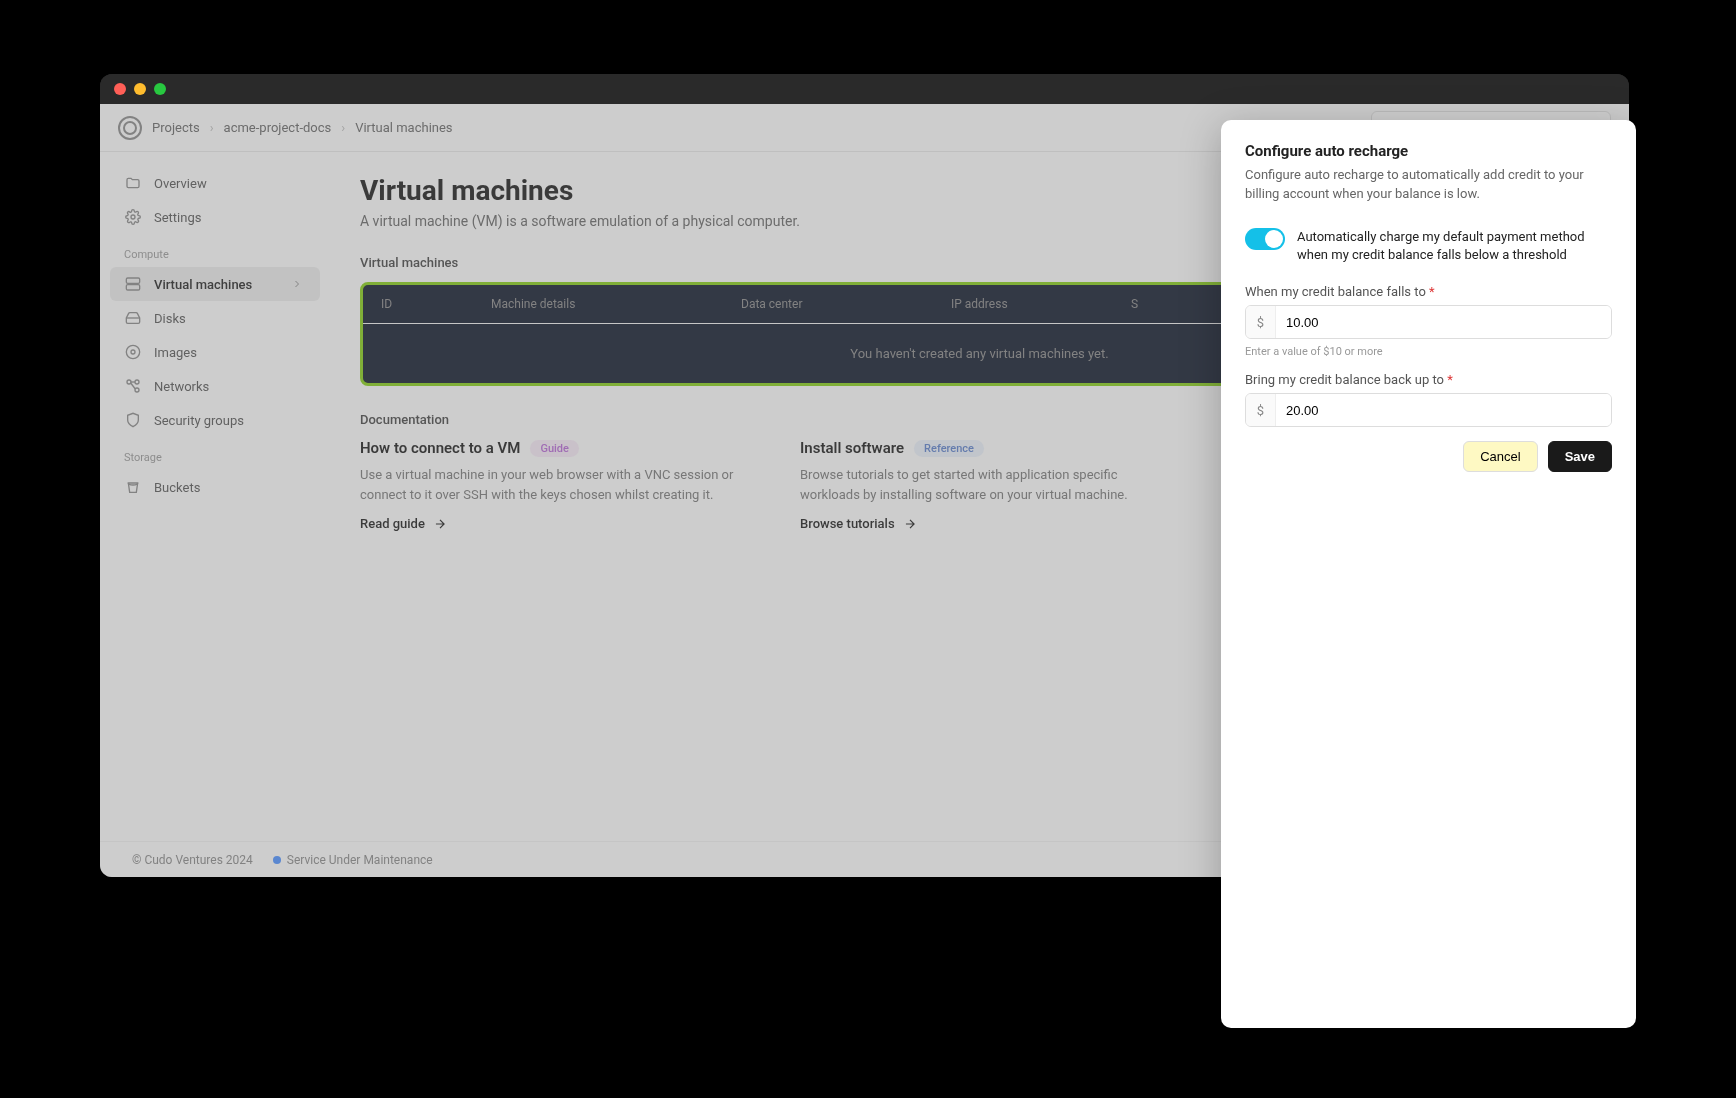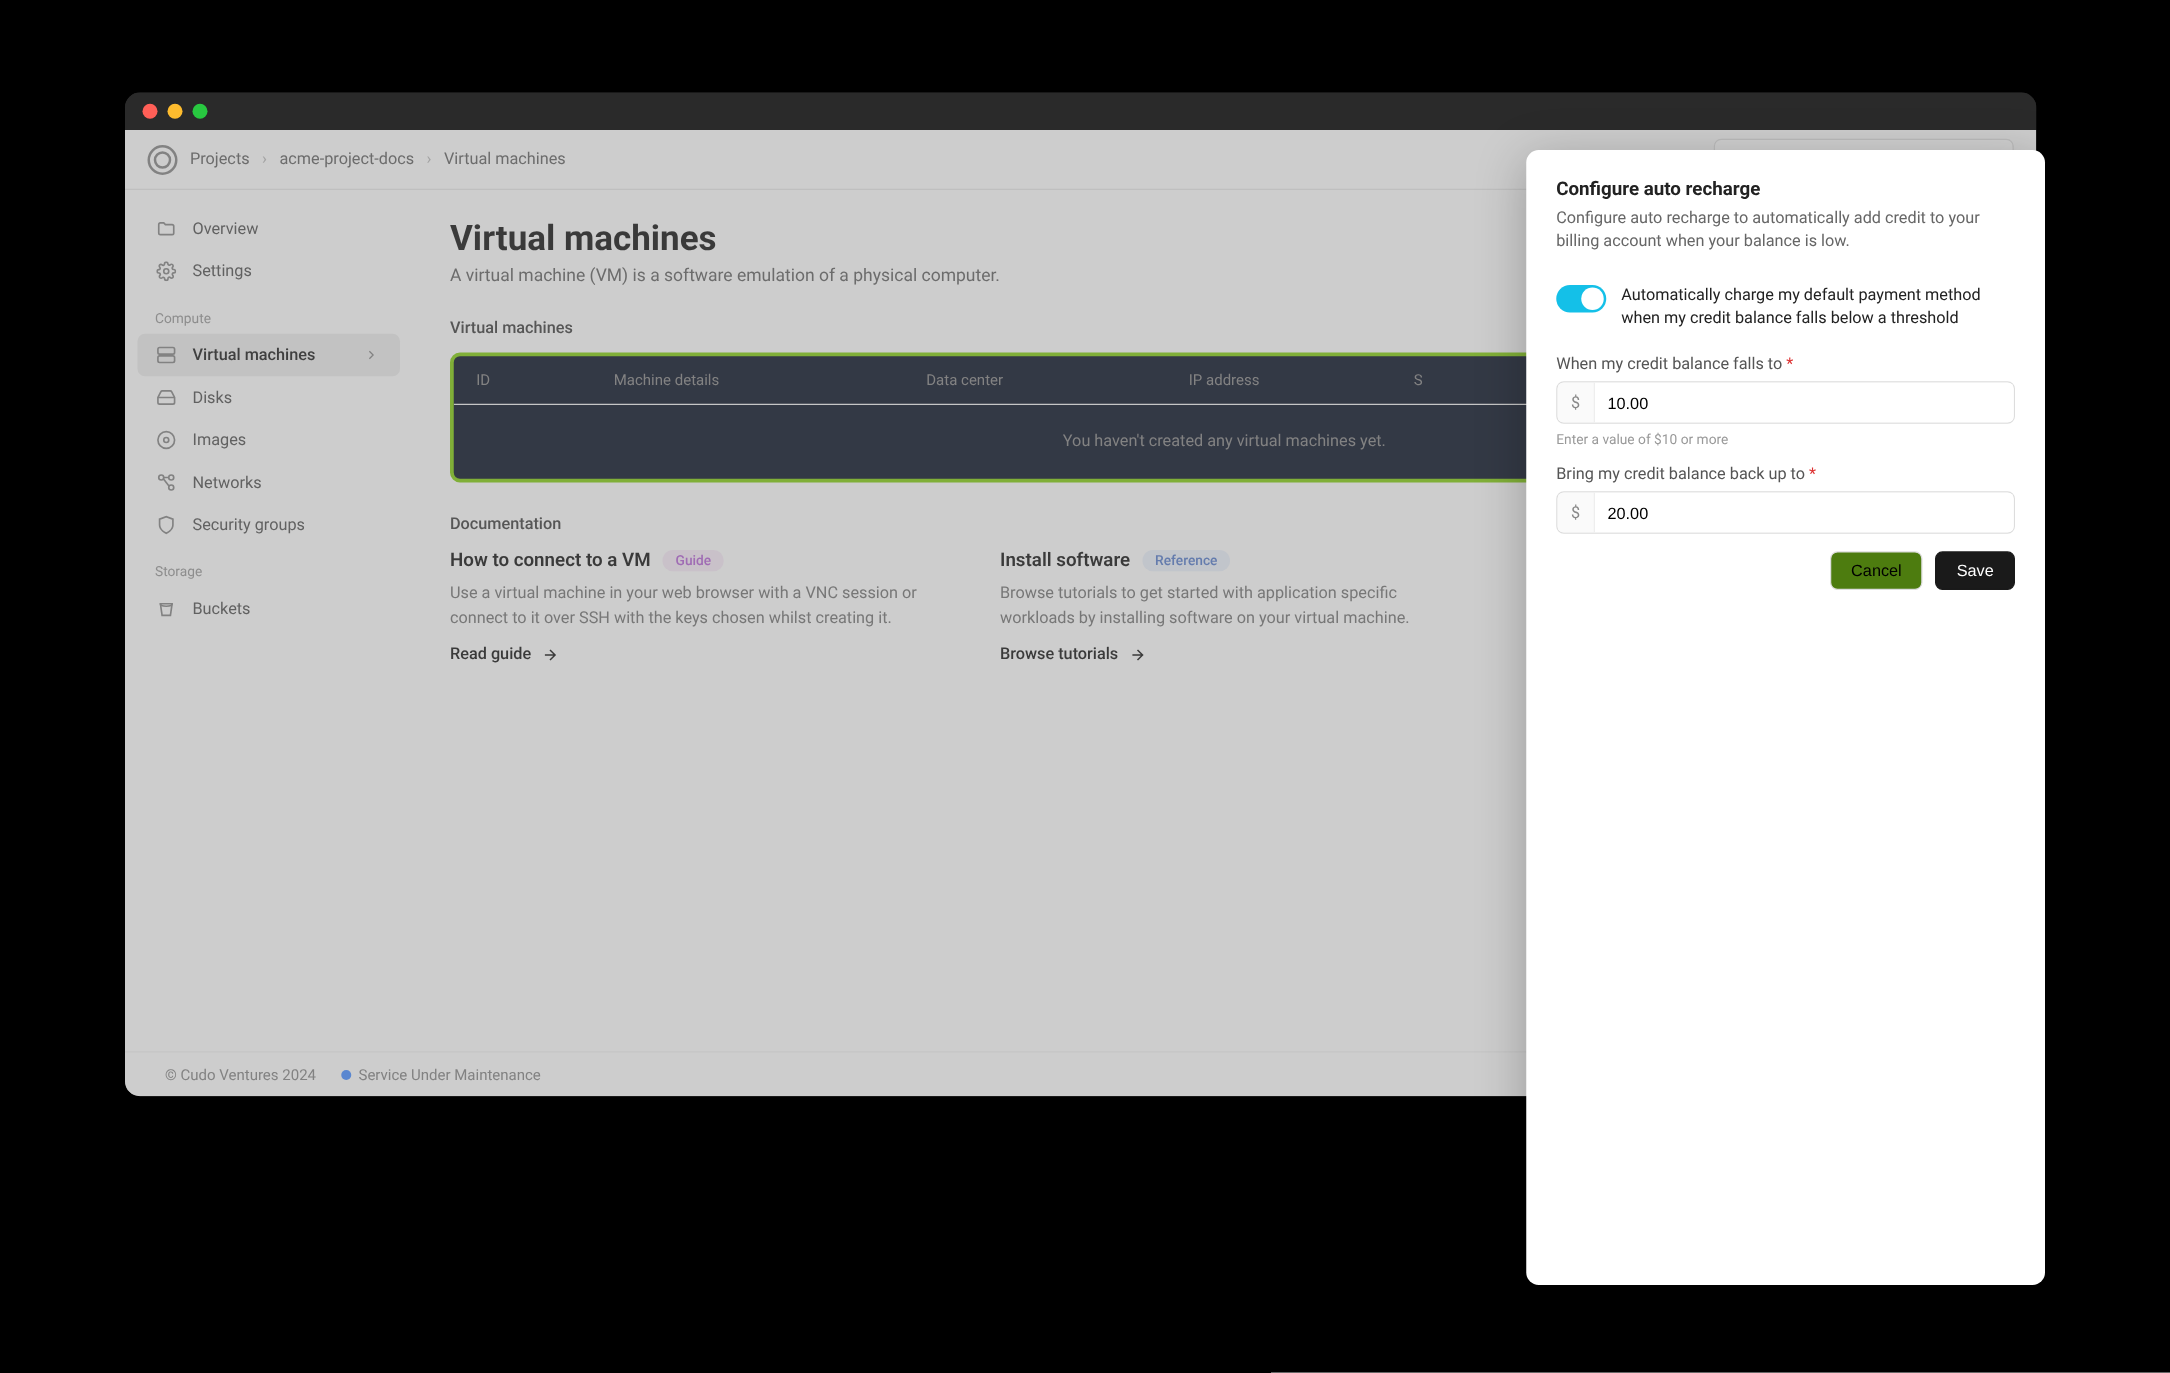--- a/index.html
+++ b/index.html
@@ -142,22 +142,22 @@
 }
 .toggle::after { content:""; position:absolute; right:2px; top:2px; width:18px; height:18px; background:#fff; border-radius:50%;}
 .toggle-label { font-size:13px; color:#222; line-height:1.4;}
 .form-label { font-size:13px; color:#555; margin-bottom:6px;}
 .req { color:#d33;}
 .input-group { display:flex; border:1px solid #ddd; border-radius:6px; overflow:hidden; margin-bottom:6px; height:34px;}
 .input-prefix { width:30px; display:flex; align-items:center; justify-content:center; color:#888; background:#fafafa; border-right:1px solid #eee;}
 .input-group input { flex:1; border:none; outline:none; padding:0 10px; font-size:13px;}
 .hint { font-size:11px; color:#999; margin-bottom:14px;}
 .panel-actions { display:flex; justify-content:flex-end; gap:10px; margin-top:14px;}
-.btn { padding:7px 16px; border-radius:6px; font-size:13px; font-weight:500; cursor:pointer; border:1px solid #ddd; background:#4d7c0f;}
-.btn.primary { background:#1a1a1a; color:#fff; border-color:#1a1a1a;}
+.btn { padding:7px 16px; border-radius:6px; font-size:13px; font-weight:500; cursor:pointer; border:1px solid #ddd; background:#fef9c3;}
+.btn.primary { background:#1a1a1a; color:#fff; border-color:#1a1a1a;font-weight:bold;}
 
 .icon { display:inline-flex; width:18px; height:18px; align-items:center; justify-content:center; color:#888;}
 </style>
 </head>
 <body>
 
 <div class="window">
   <div class="titlebar">
     <div class="dot red"></div>
     <div class="dot yellow"></div>

